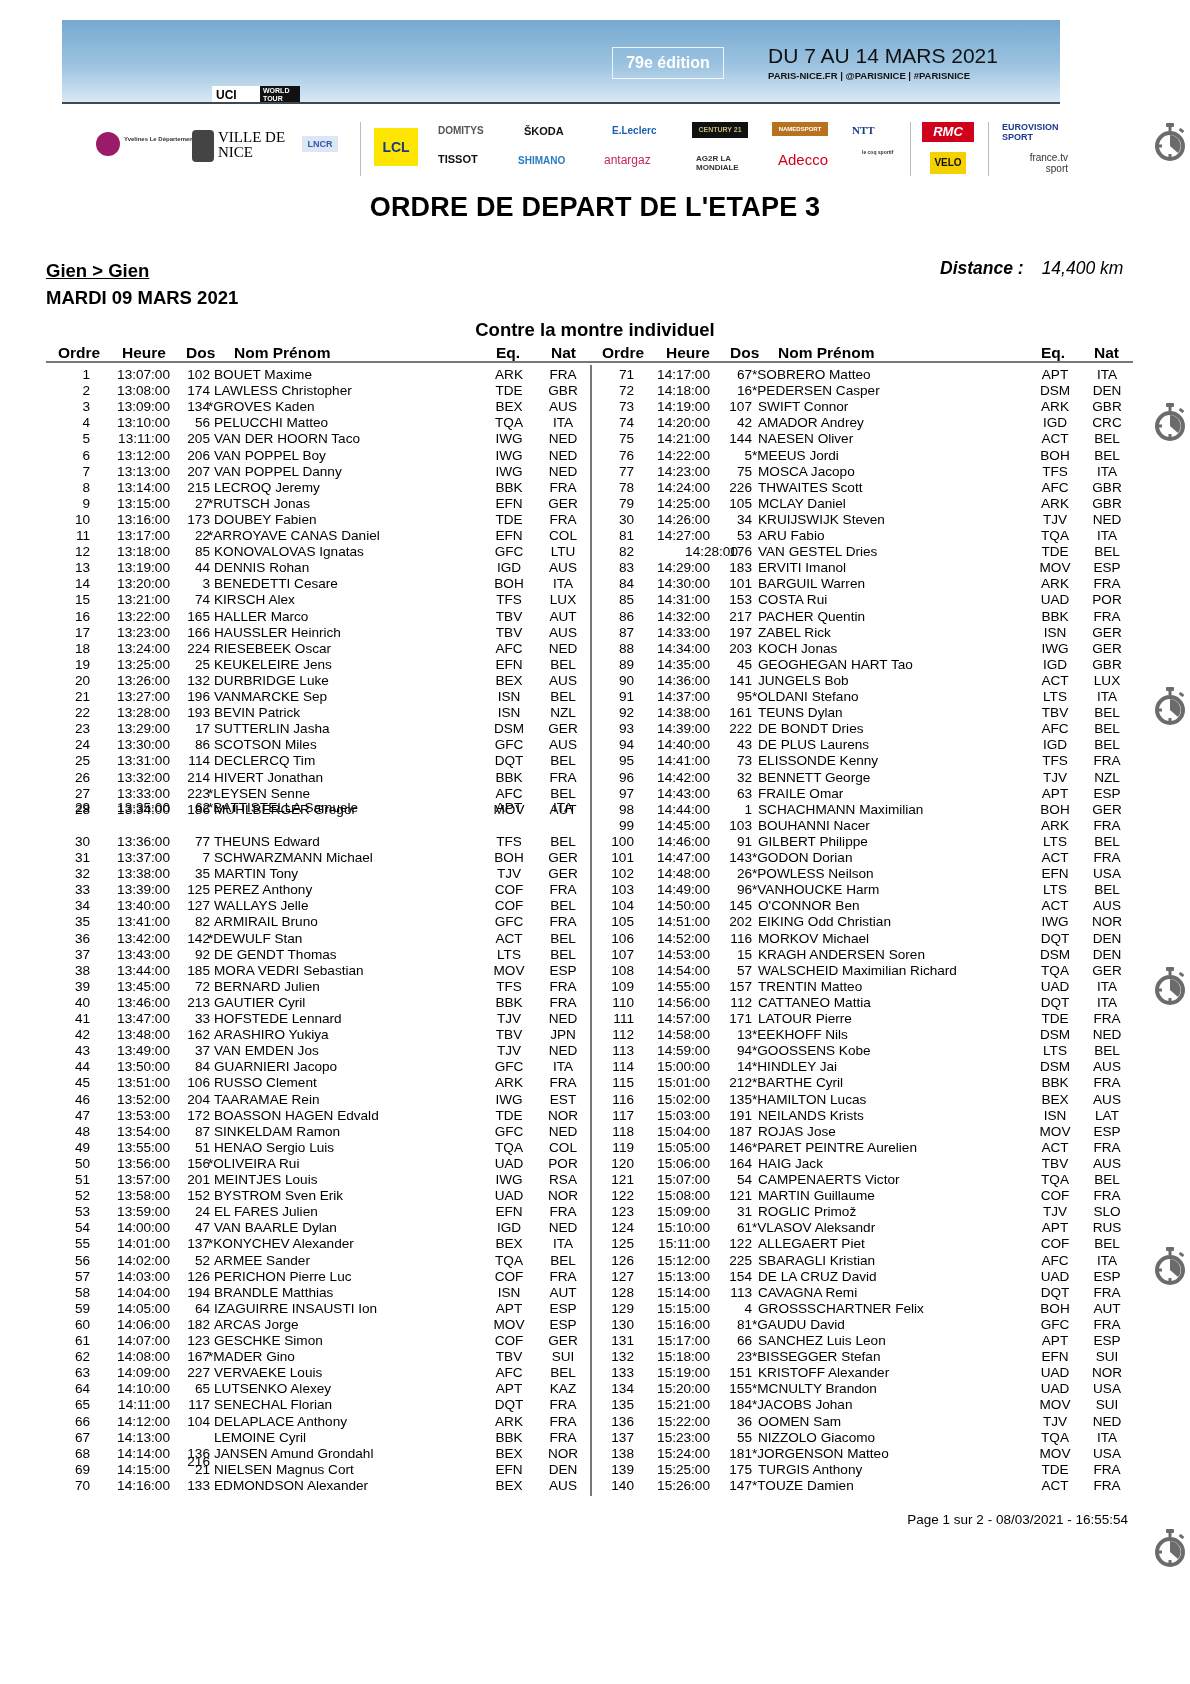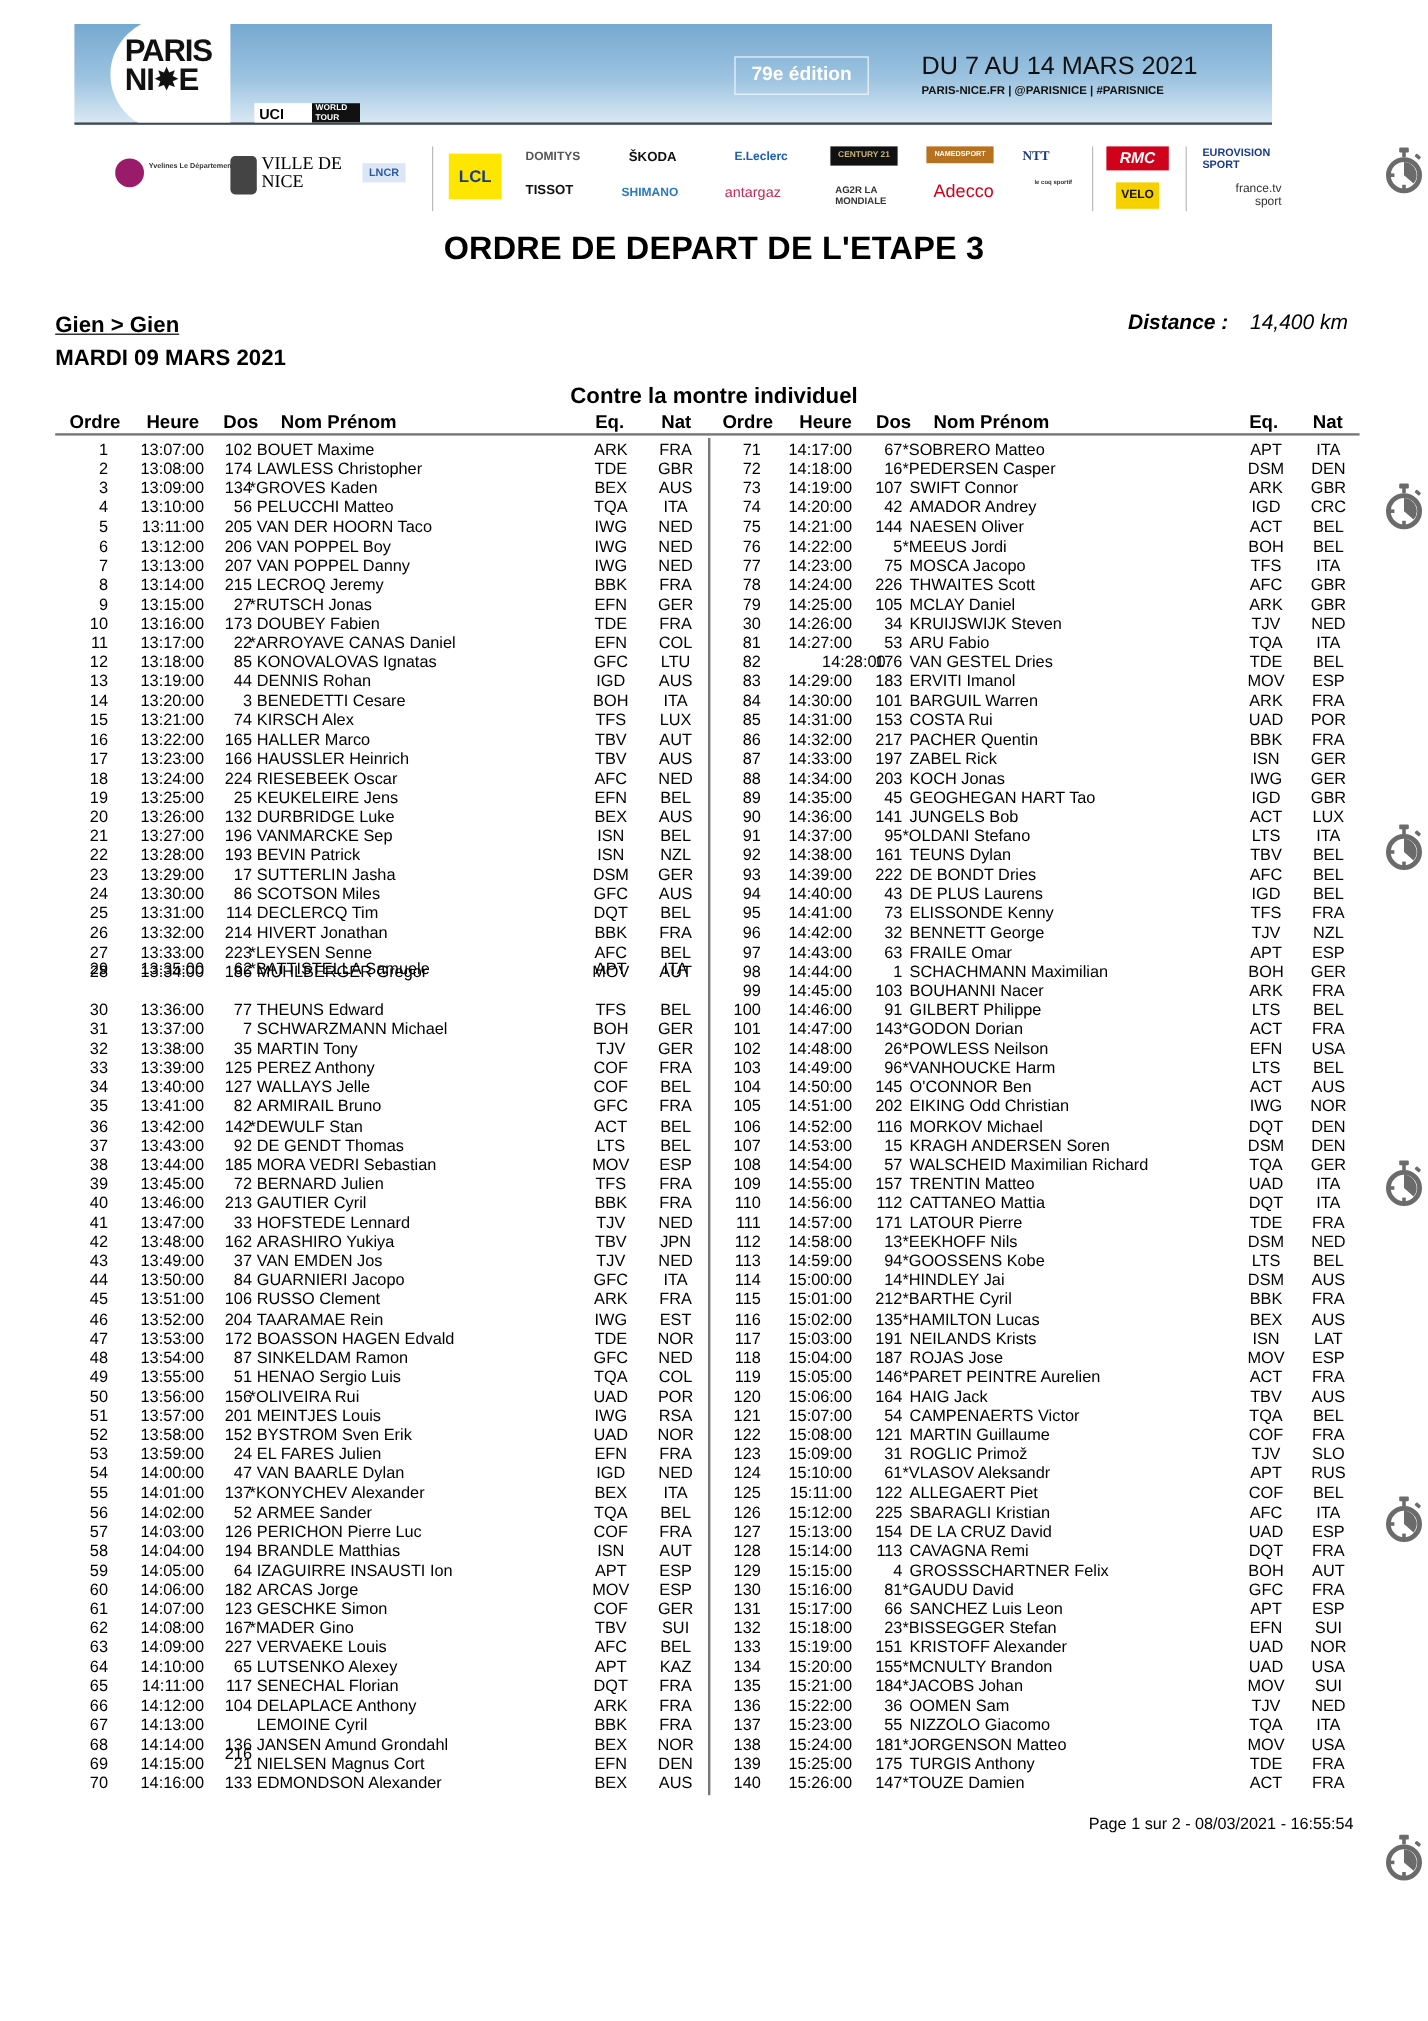--- a/index.html
+++ b/index.html
@@ -71,23 +71,20 @@
   .r { text-align: right; }
   .c { text-align: center; }
   .vdiv { position: absolute; left: 544px; top: 21px; width: 2px; background: #777; }
 
   .footer { position: absolute; left: 820px; width: 308px; top: 1512px; text-align: right; font-size: 13.5px; white-space: nowrap; }
 </style>
 </head>
 <body>
 
 <div class="banner">
-  <div class="banner-logo">
-    <div class="bl-text">PARIS<br>NI✸E</div>
-  </div>
   <div class="banner-uci">
     <span>UCI</span>
     <span class="wt">WORLD TOUR</span>
   </div>
   <div class="banner-edition">79e édition</div>
   <div class="banner-dates">DU 7 AU 14 MARS 2021</div>
   <div class="banner-links">PARIS-NICE.FR | @PARISNICE | #PARISNICE</div>
 </div>
 
 <div class="sponsors">

